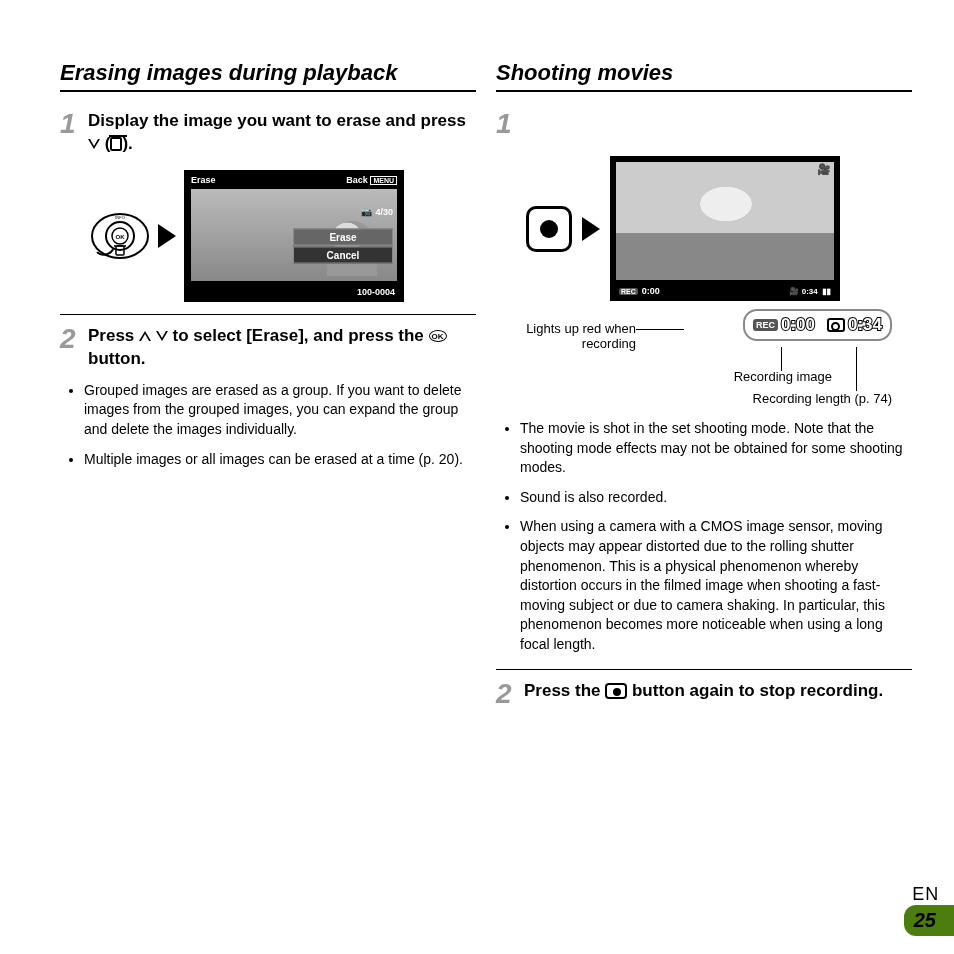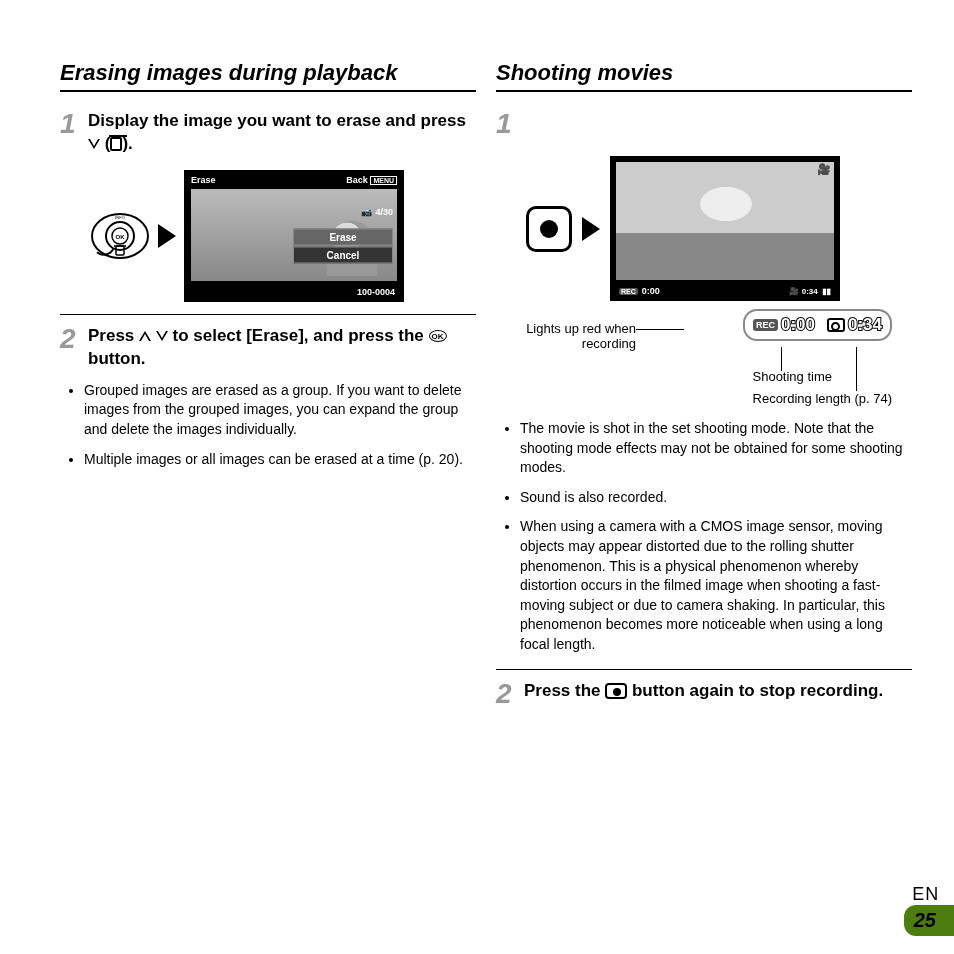--- a/index.html
+++ b/index.html
@@ -384,21 +384,21 @@
             <span class="rec-lbl">REC</span>
             <span class="outline-text">0:00</span>
           </div>
           <div class="pill">
             <span class="cam-sm"></span>
             <span class="outline-text">0:34</span>
           </div>
         </div>
         <div style="position:absolute; right:130px; top:38px; height:24px; border-left:1px solid #000;"></div>
         <div class="label-grp" style="right:80px; top:60px;">
-          <div class="label-sm">Shooting time</div>
+          <div class="label-sm">Recording image</div>
         </div>
         <div style="position:absolute; right:55px; top:38px; height:44px; border-left:1px solid #000;"></div>
         <div class="label-grp" style="right:20px; top:82px;">
           <div class="label-sm">Recording length (p. 74)</div>
         </div>
       </div>
 
       <ul class="bullets">
         <li>The movie is shot in the set shooting mode. Note that the shooting mode effects may not be obtained for some shooting modes.</li>
         <li>Sound is also recorded.</li>

